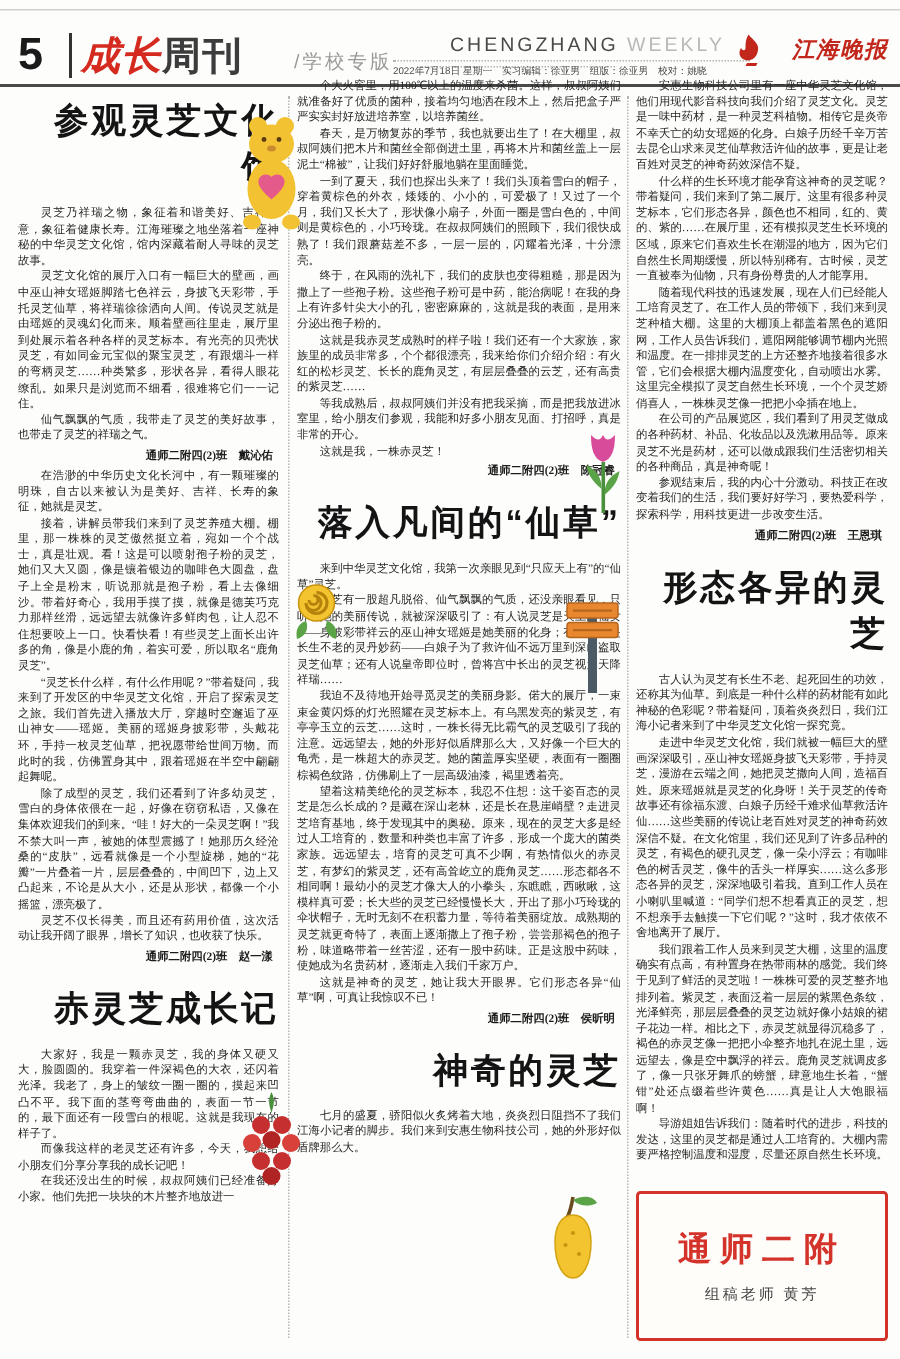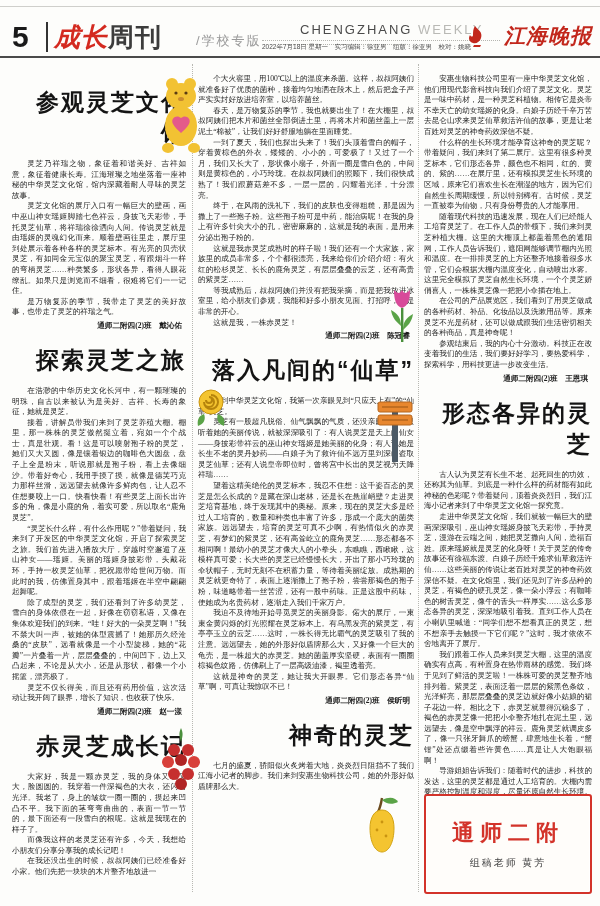--- a/index.html
+++ b/index.html
@@ -23,24 +23,24 @@
   .section-label { position:absolute; left:196px; top:18px; color:#9a9a9a;
           font-family:"Liberation Sans",sans-serif; font-size:13px; letter-spacing:2px; }
   .dotline1 { position:absolute; left:280px; top:30px; width:130px; border-top:1px dotted #b5b5b0; }
   .weekly { position:absolute; left:300px; top:8px; font-family:"Liberation Sans",sans-serif;
             font-size:13px; font-weight:normal; letter-spacing:2px; }
   .weekly .w1 { color:#4a4a4a; } .weekly .w2 { color:#b9b9b5; }
   .dotline2 { position:absolute; left:262px; top:26px; width:238px; border-top:1px dotted #b5b5b0; }
   .dateline { position:absolute; left:262px; top:29px; width:250px; font-size:6.5px;
               color:#4a4a4a; font-family:"Liberation Sans",sans-serif; letter-spacing:0; }
   .logo { position:absolute; right:8px; top:8px; display:flex; align-items:center; }
-  .logo-text { font-size:21px; font-weight:bold; font-style:italic; color:#c2271c;
+  .logo-text { font-size:15px; font-weight:bold; font-style:italic; color:#c2271c;
                font-family:"Liberation Serif",serif; letter-spacing:1px;margin-left:19px; }
   
-  .col { position:absolute; top:74px; overflow:hidden; text-align:justify; }
+  .col { position:absolute; top:52px; overflow:hidden; text-align:justify; }
   .col-1 { left:12px;  width:174px; height:832px; }
   .col-2 { left:198px; width:216px; height:832px; }
   .col-3 { left:424px; width:168px; height:724px; }
   .vdiv { position:absolute; top:64px; height:828px; border-left:1px dotted #b8b8b2; }
   .vdiv-1 { left:192px; } .vdiv-2 { left:418px; }
   .art-title { font-family:"Liberation Sans",sans-serif; font-weight:bold; text-align:right;
                font-size:23px; letter-spacing:2px; color:#141414; margin:13px 0 10px 0; }
   .para { font-size:7.6px; line-height:10.6px; text-indent:2em; color:#262626; }
   .byline { font-size:7.6px; line-height:12px; text-align:right; color:#1c1c1c;
             font-weight:bold; margin:2px 0 2px 0; padding-right:4px; }
@@ -84,23 +84,22 @@
     </div>
   </div>
 
   <div class="vdiv vdiv-1"></div>
   <div class="vdiv vdiv-2"></div>
 
   <div class="col col-1">
       <div class="art-title">参观灵芝文化馆</div>
       <div class="para">灵芝乃祥瑞之物，象征着和谐美好、吉祥如意，象征着健康长寿。江海璀璨之地坐落着一座神秘的中华灵芝文化馆，馆内深藏着耐人寻味的灵芝故事。</div>
       <div class="para">灵芝文化馆的展厅入口有一幅巨大的壁画，画中巫山神女瑶姬脚踏七色祥云，身披飞天彩带，手托灵芝仙草，将祥瑞徐徐洒向人间。传说灵芝就是由瑶姬的灵魂幻化而来。顺着壁画往里走，展厅里到处展示着各种各样的灵芝标本。有光亮的贝壳状灵芝，有如同金元宝似的聚宝灵芝，有跟烟斗一样的弯柄灵芝……种类繁多，形状各异，看得人眼花缭乱。如果只是浏览而不细看，很难将它们一一记住。</div>
-      <div class="para">是万物复苏的季节，我带走了灵芝的美好故事，也带走了灵芝的祥瑞之气。</div>
+      <div class="para">仙气飘飘的气质，我带走了灵芝的美好故事，也带走了灵芝的祥瑞之气。</div>
       <div class="byline">通师二附四(2)班　戴沁佑</div>
-      <div class="art-title">探索灵芝之旅</div>
       <div class="para">在浩渺的中华历史文化长河中，有一颗璀璨的明珠，自古以来被认为是美好、吉祥、长寿的象征，她就是灵芝。</div>
       <div class="para">接着，讲解员带我们来到了灵芝养殖大棚。棚里，那一株株的灵芝傲然挺立着，宛如一个个战士，真是壮观。看！这是可以喷射孢子粉的灵芝，她们又大又圆，像是镶着银边的咖啡色大圆盘，盘子上全是粉末，听说那就是孢子粉，看上去像细沙。带着好奇心，我用手摸了摸，就像是德芙巧克力那样丝滑，远远望去就像许多鲜肉包，让人忍不住想要咬上一口。快看快看！有些灵芝上面长出许多的角，像是小鹿的角，着实可爱，所以取名“鹿角灵芝”。</div>
       <div class="para">“灵芝长什么样，有什么作用呢？”带着疑问，我来到了开发区的中华灵芝文化馆，开启了探索灵芝之旅。我们首先进入播放大厅，穿越时空邂逅了巫山神女——瑶姬。美丽的瑶姬身披彩带，头戴花环，手持一枚灵芝仙草，把祝愿带给世间万物。而此时的我，仿佛置身其中，跟着瑶姬在半空中翩翩起舞呢。</div>
       <div class="para">除了成型的灵芝，我们还看到了许多幼灵芝，雪白的身体依偎在一起，好像在窃窃私语，又像在集体欢迎我们的到来。“哇！好大的一朵灵芝啊！”我不禁大叫一声，被她的体型震撼了！她那历久经沧桑的“皮肤”，远看就像是一个小型旋梯，她的“花瓣”一片叠着一片，层层叠叠的，中间凹下，边上又凸起来，不论是从大小，还是从形状，都像一个小摇篮，漂亮极了。</div>
       <div class="para">灵芝不仅长得美，而且还有药用价值，这次活动让我开阔了眼界，增长了知识，也收获了快乐。</div>
       <div class="byline">通师二附四(2)班　赵一漾</div>
       <div class="art-title">赤灵芝成长记</div>
       <div class="para">大家好，我是一颗赤灵芝，我的身体又硬又大，脸圆圆的。我穿着一件深褐色的大衣，还闪着光泽。我老了，身上的皱纹一圈一圈的，摸起来凹凸不平。我下面的茎弯弯曲曲的，表面一节一节的，最下面还有一段雪白的根呢。这就是我现在的样子了。</div>
       <div class="para">而像我这样的老灵芝还有许多，今天，我想给小朋友们分享分享我的成长记吧！</div>
       <div class="para">在我还没出生的时候，叔叔阿姨们已经准备好小家。他们先把一块块的木片整齐地放进一</div>
@@ -110,22 +109,22 @@
       <div class="para">春天，是万物复苏的季节，我也就要出生了！在大棚里，叔叔阿姨们把木片和菌丝全部倒进土里，再将木片和菌丝盖上一层泥土“棉被”，让我们好好舒服地躺在里面睡觉。</div>
       <div class="para">一到了夏天，我们也探出头来了！我们头顶着雪白的帽子，穿着黄棕色的外衣，矮矮的、小小的，可爱极了！又过了一个月，我们又长大了，形状像小扇子，外面一圈是雪白色的，中间则是黄棕色的，小巧玲珑。在叔叔阿姨们的照顾下，我们很快成熟了！我们跟蘑菇差不多，一层一层的，闪耀着光泽，十分漂亮。</div>
       <div class="para">终于，在风雨的洗礼下，我们的皮肤也变得粗糙，那是因为撒上了一些孢子粉。这些孢子粉可是中药，能治病呢！在我的身上有许多针尖大小的孔，密密麻麻的，这就是我的表面，是用来分泌出孢子粉的。</div>
       <div class="para">这就是我赤灵芝成熟时的样子啦！我们还有一个大家族，家族里的成员非常多，个个都很漂亮，我来给你们介绍介绍：有火红的松杉灵芝、长长的鹿角灵芝，有层层叠叠的云芝，还有高贵的紫灵芝……</div>
       <div class="para">等我成熟后，叔叔阿姨们并没有把我采摘，而是把我放进冰室里，给小朋友们参观，我能和好多小朋友见面、打招呼，真是非常的开心。</div>
       <div class="para">这就是我，一株赤灵芝！</div>
       <div class="byline">通师二附四(2)班　陈冠睿</div>
       <div class="art-title">落入凡间的“仙草”</div>
       <div class="para">来到中华灵芝文化馆，我第一次亲眼见到“只应天上有”的“仙草”灵芝。</div>
       <div class="para">灵芝有一股超凡脱俗、仙气飘飘的气质，还没亲眼看见，只听着她的美丽传说，就被深深吸引了：有人说灵芝是天上的仙女——身披彩带祥云的巫山神女瑶姬是她美丽的化身；有人说她是长生不老的灵丹妙药——白娘子为了救许仙不远万里到深山盗取灵芝仙草；还有人说皇帝即位时，曾将宫中长出的灵芝视为天降祥瑞……</div>
+      <div class="para">我迫不及待地开始寻觅灵芝的美丽身影。偌大的展厅，一束束金黄闪烁的灯光照耀在灵芝标本上。有乌黑发亮的紫灵芝，有亭亭玉立的云芝……这时，一株长得无比霸气的灵芝吸引了我的注意。远远望去，她的外形好似盾牌那么大，又好像一个巨大的龟壳，是一株超大的赤灵芝。她的菌盖厚实坚硬，表面有一圈圈棕褐色纹路，仿佛刷上了一层高级油漆，褐里透着亮。</div>
       <div class="para">望着这精美绝伦的灵芝标本，我忍不住想：这千姿百态的灵芝是怎么长成的？是藏在深山老林，还是长在悬崖峭壁？走进灵芝培育基地，终于发现其中的奥秘。原来，现在的灵芝大多是经过人工培育的，数量和种类也丰富了许多，形成一个庞大的菌类家族。远远望去，培育的灵芝可真不少啊，有热情似火的赤灵芝，有梦幻的紫灵芝，还有高耸屹立的鹿角灵芝……形态都各不相同啊！最幼小的灵芝才像大人的小拳头，东瞧瞧，西瞅瞅，这模样真可爱；长大些的灵芝已经慢慢长大，开出了那小巧玲珑的伞状帽子，无时无刻不在积蓄力量，等待着美丽绽放。成熟期的灵芝就更奇特了，表面上逐渐撒上了孢子粉，尝尝那褐色的孢子粉，味道略带着一丝苦涩，还有一股中药味。正是这股中药味，使她成为名贵药材，逐渐走入我们千家万户。</div>
-      <div class="para">我迫不及待地开始寻觅灵芝的美丽身影。偌大的展厅，一束束金黄闪烁的灯光照耀在灵芝标本上。有乌黑发亮的紫灵芝，有亭亭玉立的云芝……这时，一株长得无比霸气的灵芝吸引了我的注意。远远望去，她的外形好似盾牌那么大，又好像一个巨大的龟壳，是一株超大的赤灵芝。她的菌盖厚实坚硬，表面有一圈圈棕褐色纹路，仿佛刷上了一层高级油漆，褐里透着亮。</div>
       <div class="para">这就是神奇的灵芝，她让我大开眼界。它们形态各异“仙草”啊，可真让我惊叹不已！</div>
       <div class="byline">通师二附四(2)班　侯昕明</div>
       <div class="art-title">神奇的灵芝</div>
       <div class="para">七月的盛夏，骄阳似火炙烤着大地，炎炎烈日阻挡不了我们江海小记者的脚步。我们来到安惠生物科技公司，她的外形好似盾牌那么大。</div>
     </div>
   <div class="col col-3">
       <div class="para">安惠生物科技公司里有一座中华灵芝文化馆，他们用现代影音科技向我们介绍了灵芝文化。灵芝是一味中药材，是一种灵芝科植物。相传它是炎帝不幸夭亡的幼女瑶姬的化身。白娘子历经千辛万苦去昆仑山求来灵芝仙草救活许仙的故事，更是让老百姓对灵芝的神奇药效深信不疑。</div>
       <div class="para">什么样的生长环境才能孕育这神奇的灵芝呢？带着疑问，我们来到了第二展厅。这里有很多种灵芝标本，它们形态各异，颜色也不相同，红的、黄的、紫的……在展厅里，还有模拟灵芝生长环境的区域，原来它们喜欢生长在潮湿的地方，因为它们自然生长周期缓慢，所以特别稀有。古时候，灵芝一直被奉为仙物，只有身份尊贵的人才能享用。</div>
       <div class="para">随着现代科技的迅速发展，现在人们已经能人工培育灵芝了。在工作人员的带领下，我们来到灵芝种植大棚。这里的大棚顶上都盖着黑色的遮阳网，工作人员告诉我们，遮阳网能够调节棚内光照和温度。在一排排灵芝的上方还整齐地接着很多水管，它们会根据大棚内温度变化，自动喷出水雾。这里完全模拟了灵芝自然生长环境，一个个灵芝娇俏喜人，一株株灵芝像一把把小伞插在地上。</div>
       <div class="para">在公司的产品展览区，我们看到了用灵芝做成的各种药材、补品、化妆品以及洗漱用品等。原来灵芝不光是药材，还可以做成跟我们生活密切相关的各种商品，真是神奇呢！</div>

